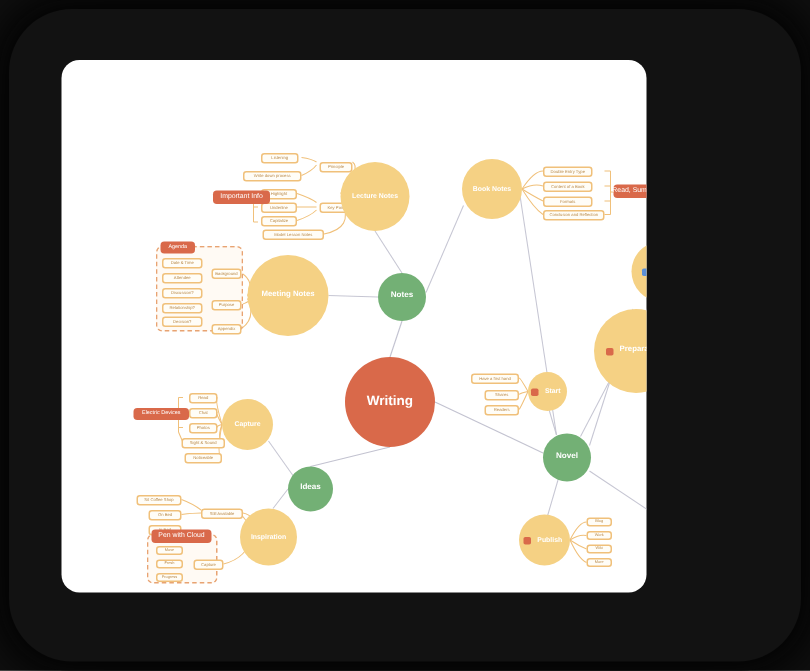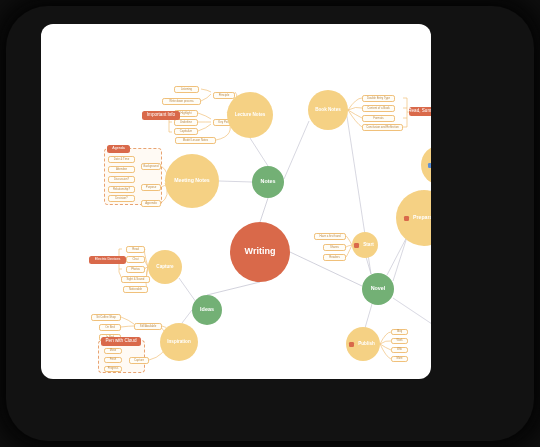--- a/index.html
+++ b/index.html
@@ -1,20 +1,20 @@
 <!DOCTYPE html>
 <html><head>
 <meta charset="utf-8">
 <style>
   html,body{margin:0;padding:0;background:#0f0f0f;}
   body{width:540px;height:447px;overflow:hidden;font-family:"Liberation Sans",sans-serif;}
   #device{position:absolute;left:0;top:0;width:540px;height:447px;background:#121212;border-radius:46px;}
   #glow{position:absolute;left:6px;top:6px;width:528px;height:435px;border-radius:42px;
         box-shadow:0 0 26px 10px rgba(0,0,0,.95);}
-  #canvas{position:absolute;left:41px;top:24px;width:390px;height:355px;background:#fff;border-radius:12px;overflow:hidden;}
+  #canvas{position:absolute;left:41px;top:40px;width:390px;height:355px;background:#fff;border-radius:12px;overflow:hidden;}
   #svg{position:absolute;left:0;top:0;width:458px;height:355px;}
   .node{position:absolute;border-radius:50%;display:flex;align-items:center;justify-content:center;
          color:#fff;text-align:center;line-height:1.05;box-sizing:border-box;}
   .n-yellow{background:#f5d184;}
   .n-green{background:#73b075;}
   .n-root{background:#d9694a;}
   .nlabel{display:inline-block;padding:0 2px;}
   .pill{position:absolute;box-sizing:border-box;border:.6px solid #f0c07a;border-radius:2.2px;
         background:#fffdf7;color:#b98a4a;display:flex;align-items:center;justify-content:center;
         text-align:center;line-height:1;white-space:nowrap;}

